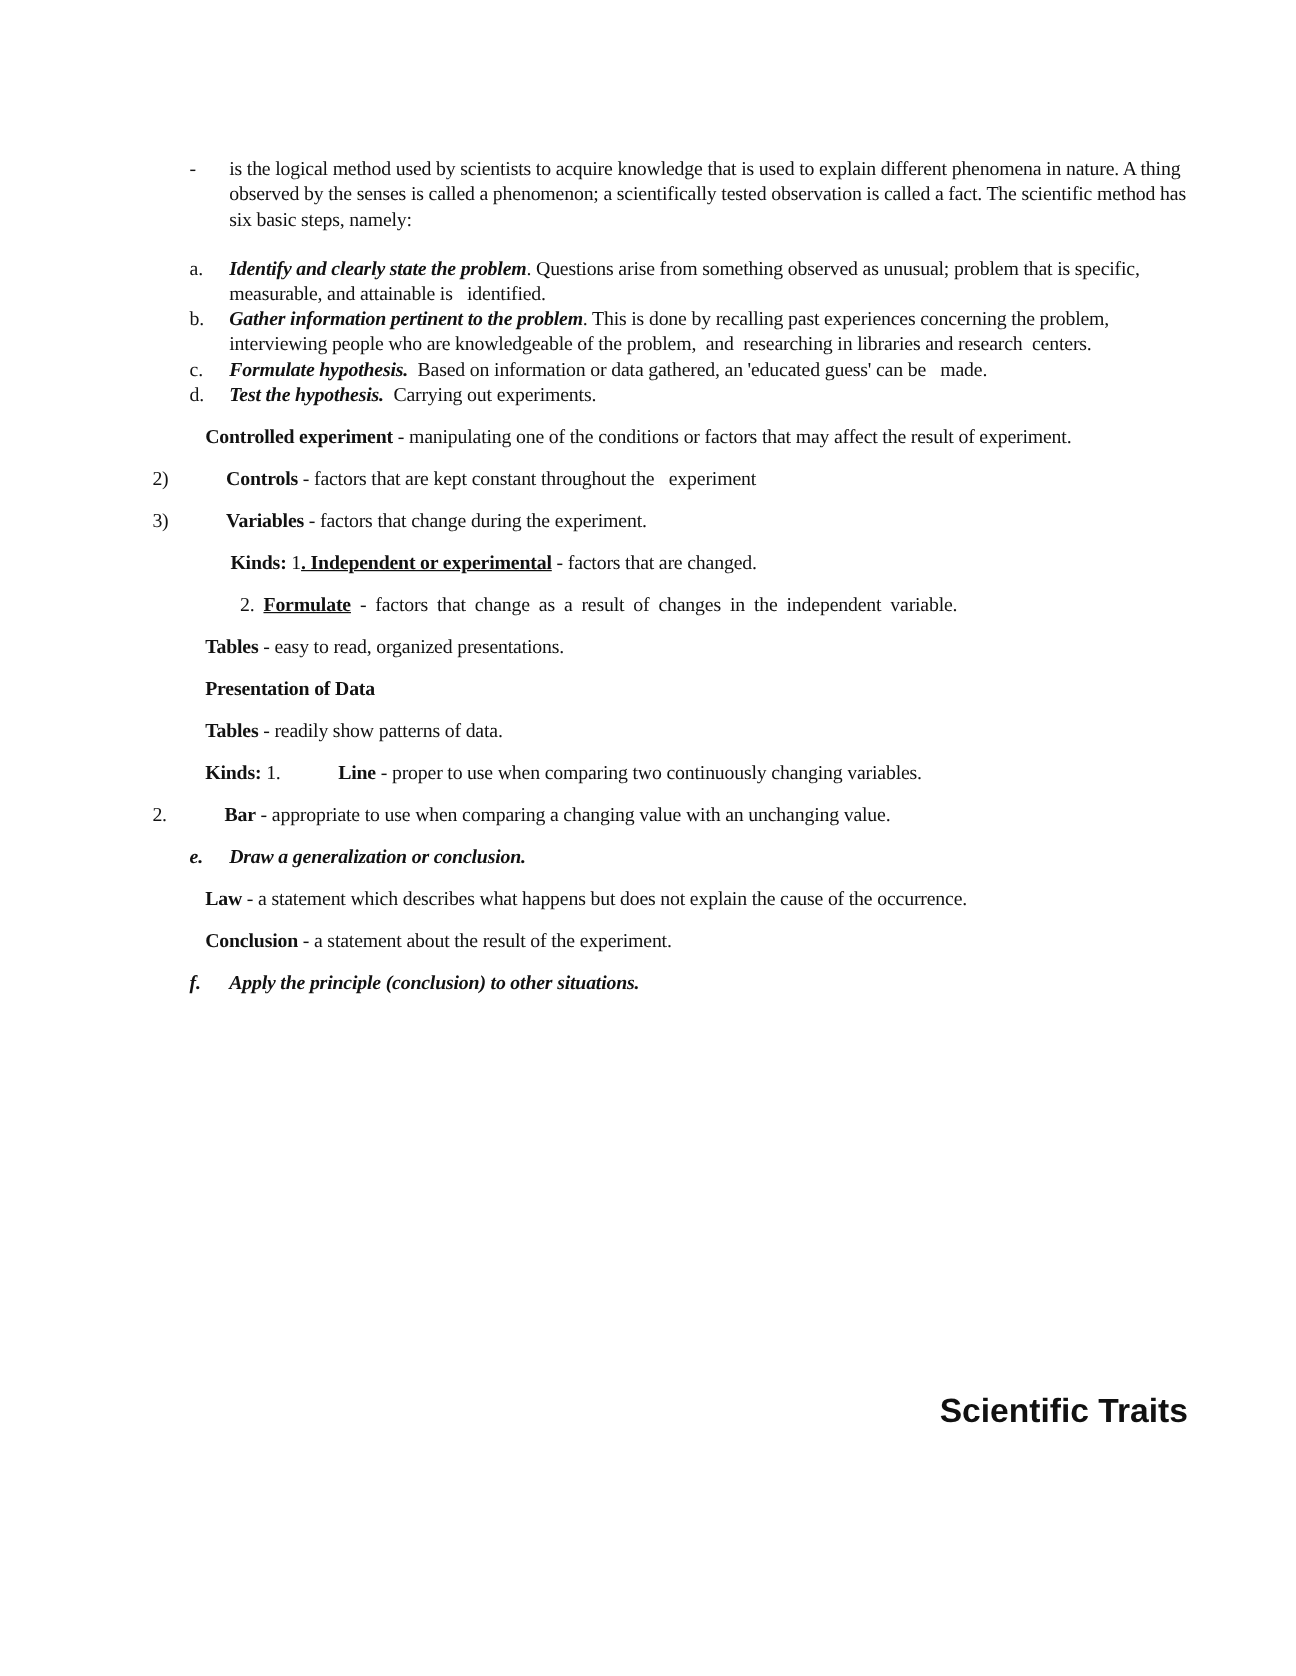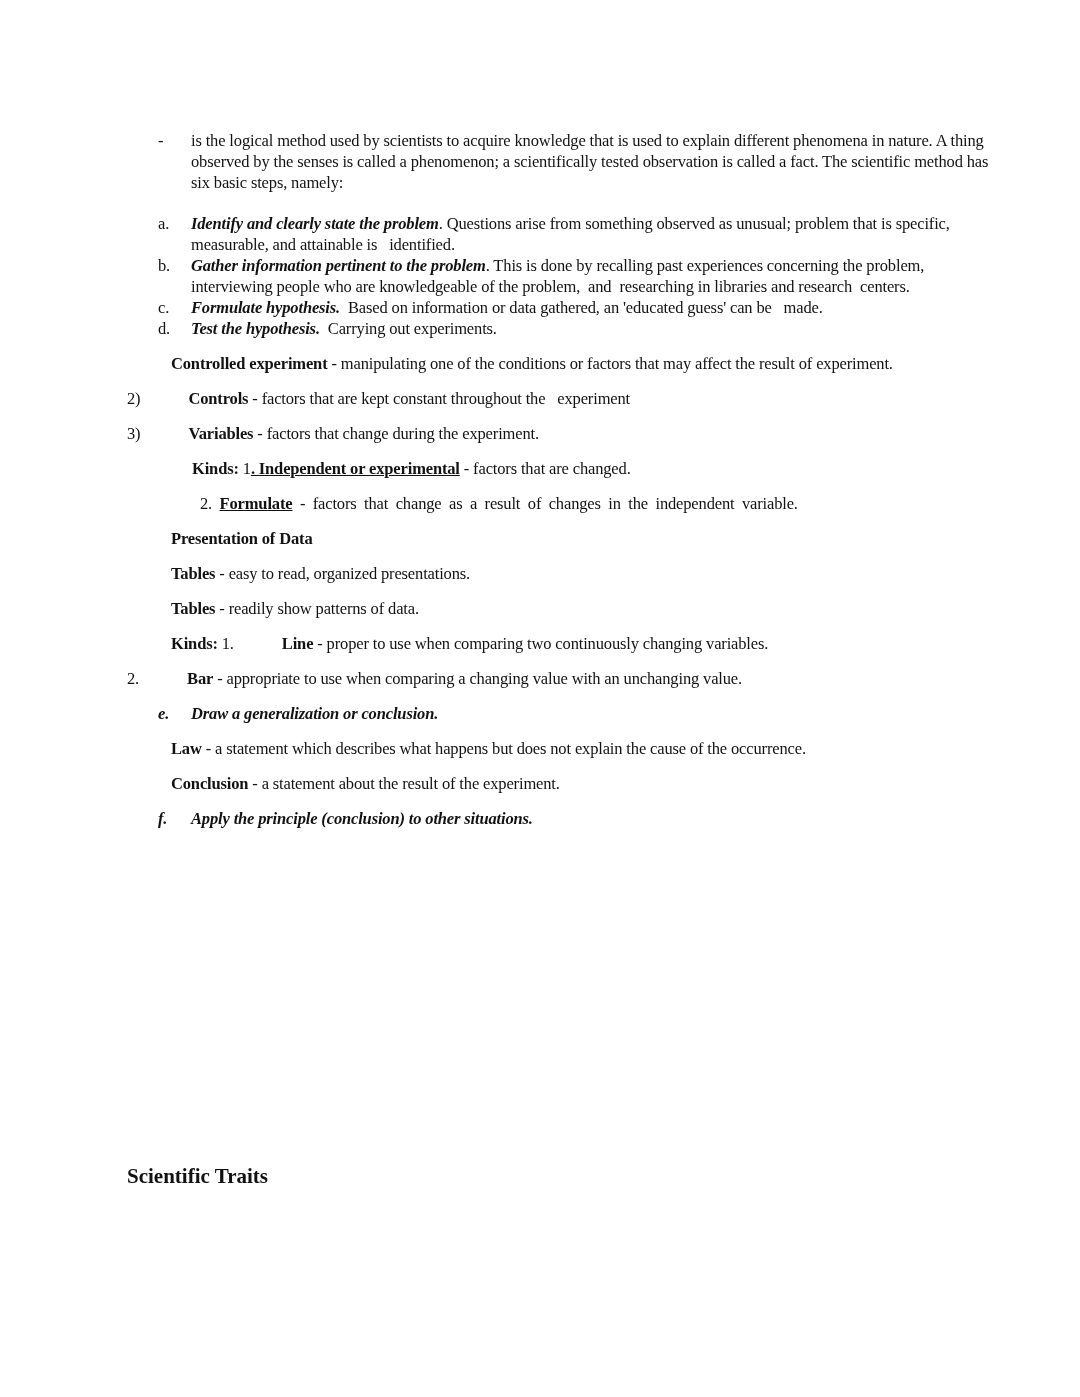--- a/index.html
+++ b/index.html
@@ -48,26 +48,27 @@
     top: 0;
   }
   .b  { font-weight: bold; margin-left: 44px; }
   .bi { font-weight: bold; font-style: italic; }
   .bu { font-weight: bold; text-decoration: underline; margin-top: 16px; }
   .ind1 { padding-left: 21px; }
   .ind2 { padding-left: 73px; }
   .spread { word-spacing: 3.5px; }
   .footer-heading {
     margin: 333px 0 0 0;
-    font-family: Liberation Serif, serif;
+    font-family: Liberation Sans, sans-serif;
     font-weight: bold;
-    font-size: 21px;
+    font-size: 28px;
     line-height: 28px;
     letter-spacing: 0;
     color: #111111;
+    text-align: right;
   }
 </style>
 </head>
 <body>
 
 <div class="page">
   <div class="content">
 
     <p class="para hang intro"><span class="marker">-</span><span>is the logical method used by scientists to acquire knowledge that is used to explain different phenomena in nature. A thing observed by the senses is called a phenomenon; a scientifically tested observation is called a fact. The scientific method has six basic steps, namely:</span></p>
 
@@ -82,23 +83,23 @@
 
 
     <p class="para"><span>2) </span><span class="b">Controls</span><span> - factors that are kept constant throughout the   experiment</span></p>
 
     <p class="para"><span>3) </span><span class="b">Variables</span><span> - factors that change during the experiment.</span></p>
 
     <p class="para ind1"><span class="b">Kinds:</span><span> 1</span><span class="bu">. Independent or experimental</span><span> - factors that are changed.</span></p>
 
     <p class="para ind2 spread"><span>2. </span><span class="bu">Formulate</span><span> - factors that change as a result of changes in the independent variable.</span></p>
 
+    <p class="para"><span class="b">Tables</span><span> - easy to read, organized presentations.</span></p>
+
     <p class="para b">Presentation of Data</p>
-
-    <p class="para"><span class="b">Tables</span><span> - easy to read, organized presentations.</span></p>
 
     <p class="para"><span class="b">Tables</span><span> - readily show patterns of data.</span></p>
 
     <p class="para"><span class="b">Kinds:</span><span> 1. </span><span class="b">Line</span><span> - proper to use when comparing two continuously changing variables.</span></p>
 
     <p class="para"><span>2. </span><span class="b">Bar</span><span> - appropriate to use when comparing a changing value with an unchanging value.</span></p>
 
     <p class="para hang"><span class="marker bi">e.</span><span class="bi">Draw a generalization or conclusion.</span></p>
 
     <p class="para"><span class="b">Law</span><span> - a statement which describes what happens but does not explain the cause of the occurrence.</span></p>

